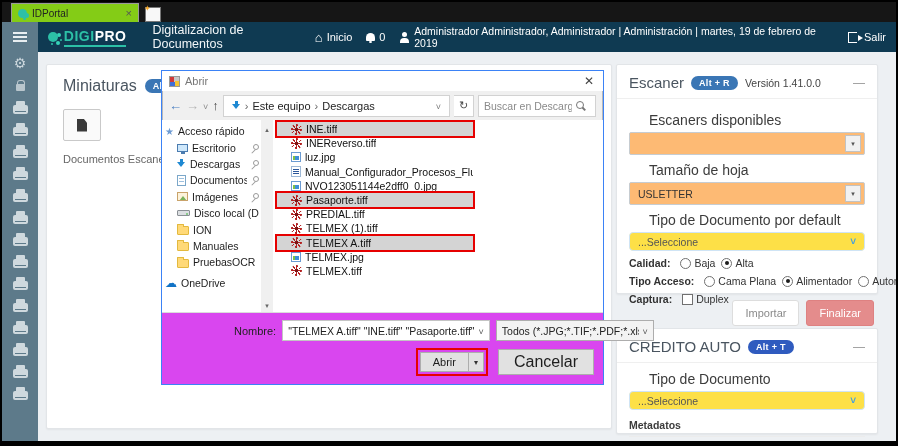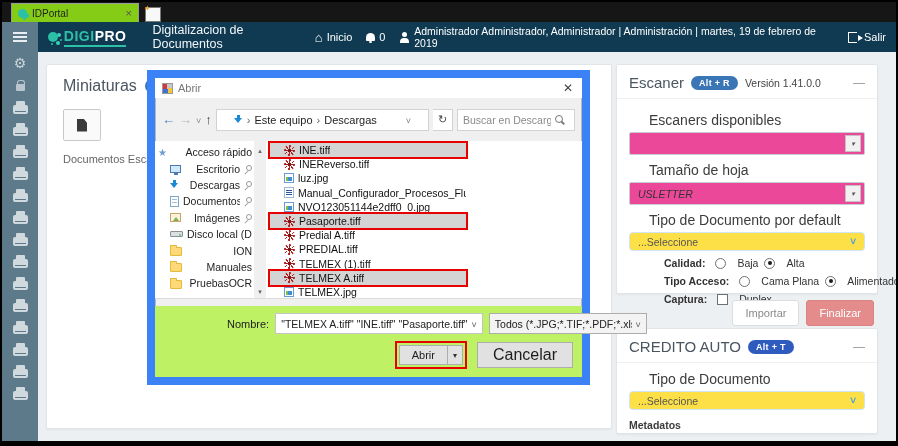--- a/index.html
+++ b/index.html
@@ -58,60 +58,60 @@
   .scanned-label { margin-top:12px; font-size:11px; color:#666; }
 
   .card-scan { left:578px; top:12px; width:262px; height:230px; }
   .card-head { display:flex; align-items:center; gap:7px; padding:9px 12px 7px; border-bottom:1px solid #efefef; }
   .card-head .panel-title { font-size:15px; }
   .version { font-size:10.5px; color:#444; }
   .collapse { margin-left:auto; color:#999; font-size:12px; }
   .collapse::before { content:'—'; }
   .card-body { padding:6px 12px 8px; }
   .f-label { font-size:14px; font-weight:normal; color:#3c3c3c; margin:7px 0 4px;padding-left:20px; }
-  .sel-native { height:23px; border:1px solid #c6ccd1; border-radius:2px; background:#ec4899; display:flex; align-items:center; padding:0 3px 0 8px; font-size:10.5px; color:#333;font-style:italic; }
+  .sel-native { height:23px; border:1px solid #c6ccd1; border-radius:2px; background:#fdba74; display:flex; align-items:center; padding:0 3px 0 8px; font-size:10.5px; color:#333; }
   .sel-native .txt { flex:1; }
   .mini-drop { width:16px; height:17px; background:#f1f1f1; border:1px solid #c2c2c2; display:flex; align-items:center; justify-content:center; font-size:7px; color:#555; }
   .mini-drop::before { content:'▾'; }
   .sel-blue { height:19px; border:1px solid #cfe4f5; border-radius:4px; background:#fde047; display:flex; align-items:center; padding:0 8px; font-size:10.5px; color:#555; }
   .sel-blue .txt { flex:1; }
   .chev-blue { color:#45a0dd; font-size:10px; }
   .chev-blue::before { content:'˅'; font-weight:bold; }
   .radio-row { display:flex; align-items:center; gap:6px; font-size:10.5px; color:#333; margin-top:6px; flex-wrap:nowrap; white-space:nowrap; }
-  .radio-row .f-inline { font-weight:bold; margin-right:4px;margin-left:35px; }
-  .r-opt { display:flex; align-items:center; gap:11px; }
+  .radio-row .f-inline { font-weight:bold; margin-right:4px; }
+  .r-opt { display:flex; align-items:center; gap:3px; }
   .radio { width:11px; height:11px; border:1px solid #707070; border-radius:50%; background:#fff; position:relative; flex:none; }
   .radio.on::after { content:''; position:absolute; left:2.5px; top:2.5px; width:4px; height:4px; background:#1c1c1c; border-radius:50%; }
   .checkbox { width:11px; height:11px; border:1px solid #707070; background:#fff; flex:none; }
 
   .scan-actions { position:absolute; left:578px; top:248px; width:262px; display:flex; justify-content:flex-end; gap:7px; padding-right:4px; }
   .btn { font-size:11px; border-radius:3px; padding:6px 12px; }
   .btn-scan { background:#7ca7cf; border:1px solid #6d9cc8; color:#fff; }
   .btn-import { background:#fff; border:1px solid #ddd; color:#8a8a8a; }
   .btn-finish { background:#e48c8c; border:1px solid #de8181; color:#fff; }
 
   .card-credit { left:578px; top:276px; width:262px; height:106px; }
   .meta-label { font-size:10.5px; font-weight:bold; color:#3c3c3c; margin-top:9px; }
   .meta-table { display:flex; border-top:1px solid #ececec; border-bottom:1px solid #ececec; margin-top:5px; padding:6px 2px; font-size:10.5px; color:#556; }
   .meta-col1 { width:55%; } .meta-col2 { width:45%; }
 
   
-  .dialog { position:absolute; left:145px; top:68px; width:443px; height:315px; border:8px solid #3b82f6; background:#f0f0f0; z-index:20; box-shadow:inset 0 0 0 1px #b9b9b9; font-size:11px; color:#222; display:flex; flex-direction:column;gap:7px; }
+  .dialog { position:absolute; left:159px; top:68px; width:443px; height:315px; border:1px solid #3b82f6; background:#f0f0f0; z-index:20; box-shadow:inset 0 0 0 1px #b9b9b9; font-size:11px; color:#222; display:flex; flex-direction:column; }
   .dlg-title { height:20px; background:#fff; display:flex; align-items:center; gap:5px; padding:0 7px; flex:none; }
   .dlg-icon { width:11px; height:11px; background:conic-gradient(#c8c8c8 0 25%, #f4c534 0 50%, #3f6fd8 0 75%, #d03a3a 0); border:1px solid #999; }
   .dlg-title-text { color:#777; flex:1; }
   .dlg-close { color:#444; font-size:12px; padding:0 2px; }
   .dlg-close::before { content:'✕'; }
 
   .dlg-nav { height:29px; display:flex; align-items:center; gap:4px; padding:0 7px; flex:none; }
   .g-back::before { content:'←'; color:#4a7fc1; font-size:13px; }
   .g-fwd::before { content:'→'; color:#b5b5b5; font-size:13px; }
   .g-navdrop::before { content:'˅'; color:#888; font-size:9px; }
   .g-up::before { content:'↑'; color:#3c3c3c; font-size:13px; }
-  .addr { flex:1; height:22px; background:#fff; border:1px solid #d2d2d2; display:flex; align-items:center; gap:4px; padding:0 17px; }
+  .addr { flex:1; height:22px; background:#fff; border:1px solid #d2d2d2; display:flex; align-items:center; gap:4px; padding:0 8px; }
   .crumb-sep::before { content:'›'; color:#666; }
   .addr-drop { margin-left:auto; }
   .addr-drop::before { content:'˅'; color:#777; font-size:9px; }
   .refresh-btn { width:20px; height:22px; background:#fff; border:1px solid #d2d2d2; border-left:none; display:flex; align-items:center; justify-content:center; }
   .refresh-btn::before { content:'↻'; color:#444; font-size:11px; }
   .search-box { width:118px; height:22px; background:#fff; border:1px solid #d2d2d2; display:flex; align-items:center; padding:0 5px; gap:4px; }
   .search-box input { border:none; outline:none; width:88px; font-size:10.5px; font-family:"Liberation Sans",sans-serif; color:#333; background:transparent; }
   .search-box input::placeholder { color:#8a8a8a; }
   .g-search { width:10px; height:10px; position:relative; flex:none; }
   .g-search::before { content:''; position:absolute; left:0; top:0; width:6px; height:6px; border:1.5px solid #777; border-radius:50%; }
@@ -123,21 +123,21 @@
   .tb-right { margin-left:auto; display:flex; align-items:center; gap:8px; }
   .g-viewgrid { width:13px; height:10px; border:1px solid #8fb0d2; background:repeating-linear-gradient(to bottom,#aac7e4 0 2px,#fff 2px 4px); }
   .g-panes { width:14px; height:11px; border:1px solid #5b87c5; background:linear-gradient(to right,#9ec4ea 0 5px,#fff 5px); }
   .g-help { width:13px; height:13px; border-radius:50%; background:#2479d0; color:#fff; font-size:9px; font-weight:bold; display:flex; align-items:center; justify-content:center; }
   .g-help::before { content:'?'; }
 
   .dlg-body { flex:1; display:flex; background:#fff; border-bottom:1px solid #dcdcdc; overflow:hidden; }
   .tree { width:99px; padding:3px 0 0 3px; flex:none; }
   .tree-item { display:flex; align-items:center; gap:4px; height:16.4px; font-size:10.5px; color:#1d1d1d; padding-right:2px; }
   .ind { padding-left:12px; }
-  .t-label { flex:1; white-space:nowrap; overflow:hidden;text-align:right; }
+  .t-label { flex:1; white-space:nowrap; overflow:hidden; }
   .g-pin { width:8px; height:8px; position:relative; flex:none; opacity:.75; }
   .g-pin::before { content:''; position:absolute; right:0; top:0; width:4px; height:4px; border:1px solid #777; border-radius:50%; }
   .g-pin::after { content:''; position:absolute; left:0; bottom:0; width:5px; height:1px; background:#777; transform:rotate(-45deg); }
   .g-star::before { content:'★'; color:#6d9bd3; font-size:10px; }
   .g-desktop { width:11px; height:8px; border:1px solid #4b7cb0; background:#cfe8fb; position:relative; flex:none; }
   .g-desktop::after { content:''; position:absolute; left:3px; bottom:-3px; width:4px; height:2px; background:#4b7cb0; }
   .g-downloads { width:9px; height:10px; position:relative; flex:none; }
   .g-downloads::before { content:''; position:absolute; left:3px; top:0; width:3px; height:4px; background:#1e88d2; }
   .g-downloads::after { content:''; position:absolute; top:3.5px; left:0; border-left:4.5px solid transparent; border-right:4.5px solid transparent; border-top:5px solid #1e88d2; }
   .g-docfile { width:9px; height:11px; background:#fff; border:1px solid #7ba7c9; position:relative; flex:none; }
@@ -159,21 +159,21 @@
   .file-row.sel { background:#d4d4d4; outline:2px solid #e60000; z-index:2; }
   .ic-tiff { width:11px; height:11px; border-radius:50%; flex:none;
     background: radial-gradient(circle at center, #7e1414 0 1.6px, rgba(0,0,0,0) 1.7px),
                 repeating-conic-gradient(#b32020 0deg 15deg, rgba(0,0,0,0) 15deg 45deg); }
   .ic-jpg { width:10px; height:10px; background:#fff; border:1px solid #6b9bd2; position:relative; flex:none; }
   .ic-jpg::after { content:''; position:absolute; left:1px; right:1px; bottom:1px; height:4px; background:linear-gradient(105deg,#7fc043 35%,#3f8fd6 35%); }
   .ic-docx { width:10px; height:11px; background:#fff; border:1px solid #9db8d6; position:relative; flex:none; }
   .ic-docx::before { content:''; position:absolute; left:1px; top:2px; width:6px; height:1px; background:#2b579a; box-shadow:0 2px 0 #2b579a, 0 4px 0 #2b579a; }
   .fname { white-space:nowrap; overflow:hidden; }
 
-  .dlg-foot { flex:none; padding:7px 9px 8px 72px; display:flex; flex-direction:column; gap:7px; background:#bef264;justify-content:center; }
+  .dlg-foot { flex:none; padding:7px 9px 8px 72px; display:flex; flex-direction:column; gap:7px; background:#d946ef;justify-content:center; }
   .foot-row { display:flex; align-items:center; gap:6px; }
   .name-combo { flex:1; height:21px; background:#fff; border:1px solid #c4c4c4; display:flex; align-items:center; padding:0 5px; gap:4px; }
   .name-combo .txt { flex:1; font-size:10.5px; white-space:nowrap; overflow:hidden; }
   .combo-drop::before { content:'˅'; color:#555; font-size:9px; }
   .type-combo { width:158px; height:21px; background:#f3f3f3; border:1px solid #adadad; display:flex; align-items:center; padding:0 5px; gap:4px; }
   .type-combo .txt { flex:1; font-size:10.5px; white-space:nowrap; overflow:hidden; }
   .foot-row2 { display:flex; justify-content:flex-end; align-items:center; gap:10px; }
   .open-wrap { border:2px solid #e60000; padding:2px; display:flex; }
   .split-main { background:#e1e1e1; border:1px solid #adadad; padding:3px 12px; font-size:11px; color:#1d1d1d; }
   .split-arrow { background:#e1e1e1; border:1px solid #adadad; margin-left:-1px; width:16px; display:flex; align-items:center; justify-content:center; font-size:8px; color:#333; }
@@ -471,24 +471,20 @@
           <div class="file-row">
               <span class="ic-jpg"></span>
               <span class="fname">NVO123051144e2dff0_0.jpg</span>
             </div>
           <div class="file-row sel">
               <span class="ic-tiff"></span>
               <span class="fname">Pasaporte.tiff</span>
             </div>
           <div class="file-row">
               <span class="ic-tiff"></span>
-              <span class="fname">Predial A.tiff</span>
-            </div>
-          <div class="file-row">
-              <span class="ic-tiff"></span>
               <span class="fname">PREDIAL.tiff</span>
             </div>
           <div class="file-row">
               <span class="ic-tiff"></span>
               <span class="fname">TELMEX (1).tiff</span>
             </div>
           <div class="file-row sel">
               <span class="ic-tiff"></span>
               <span class="fname">TELMEX A.tiff</span>
             </div>

